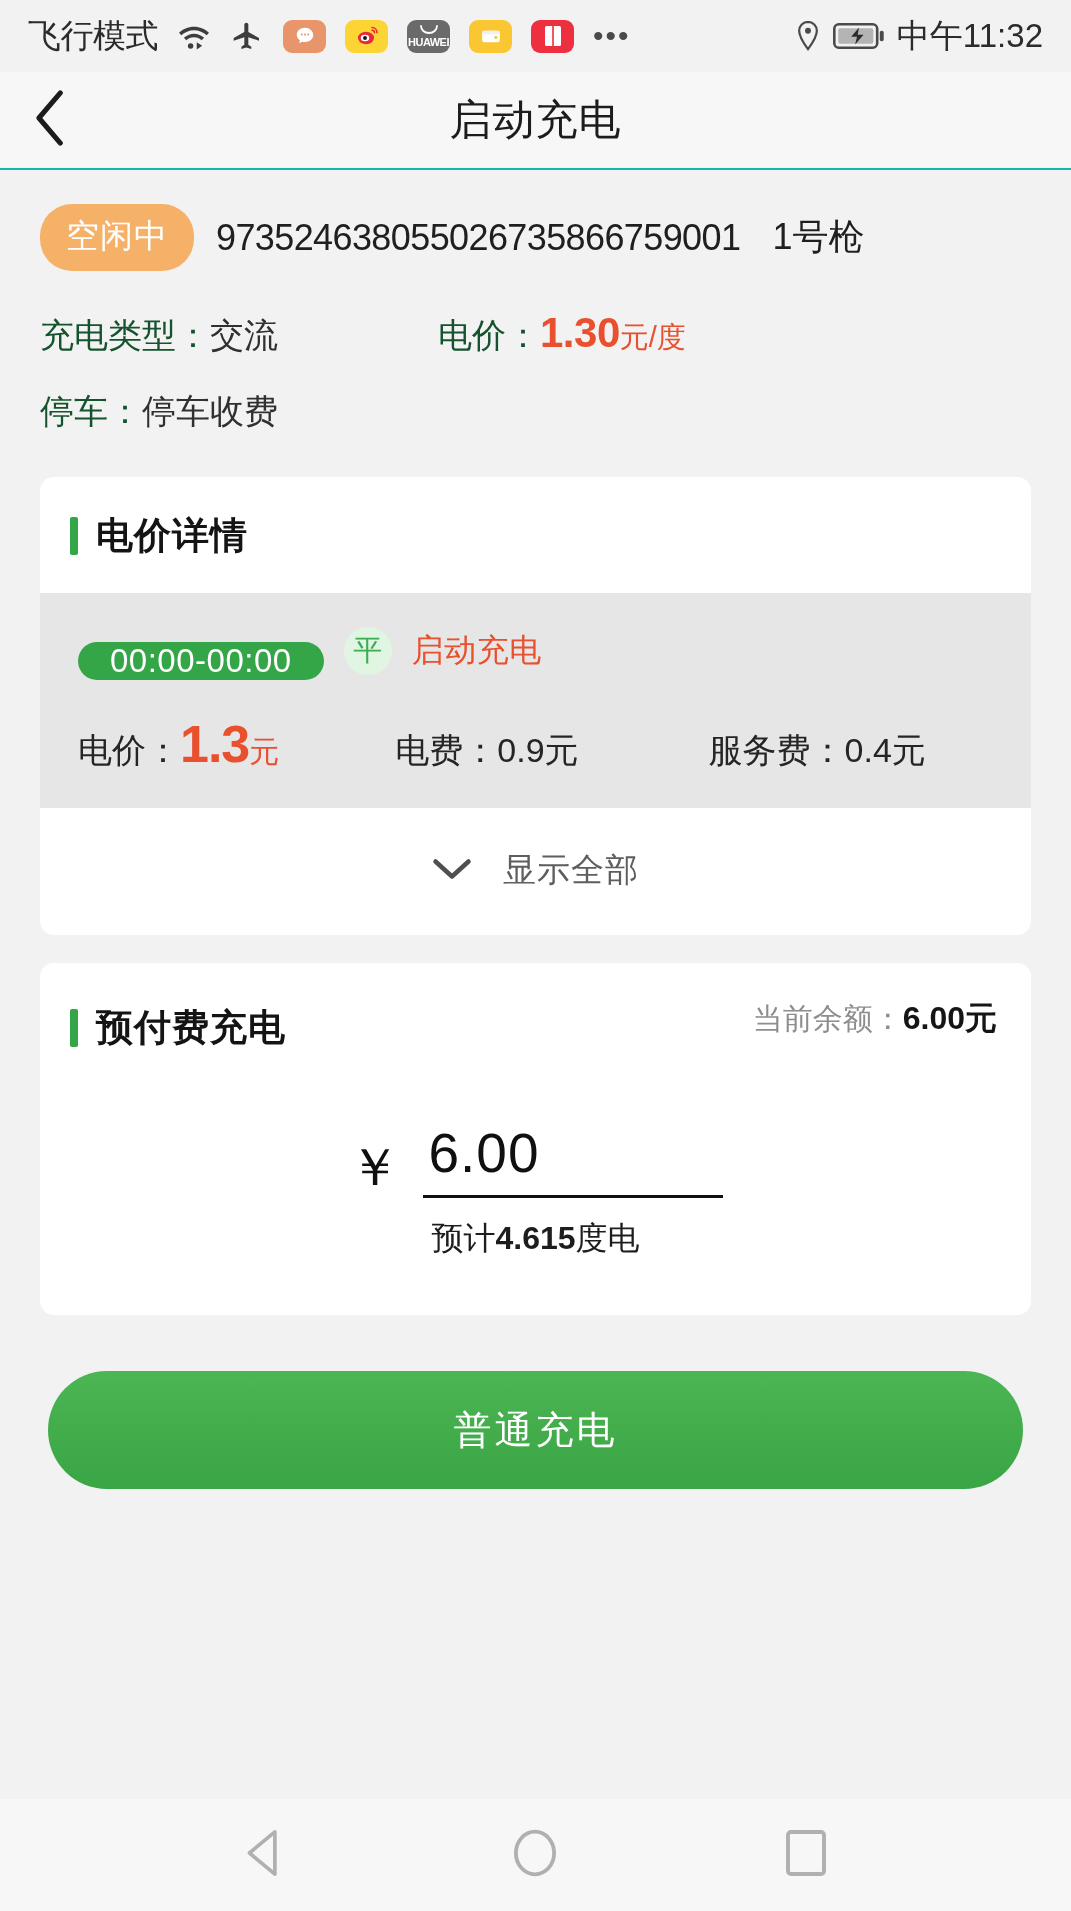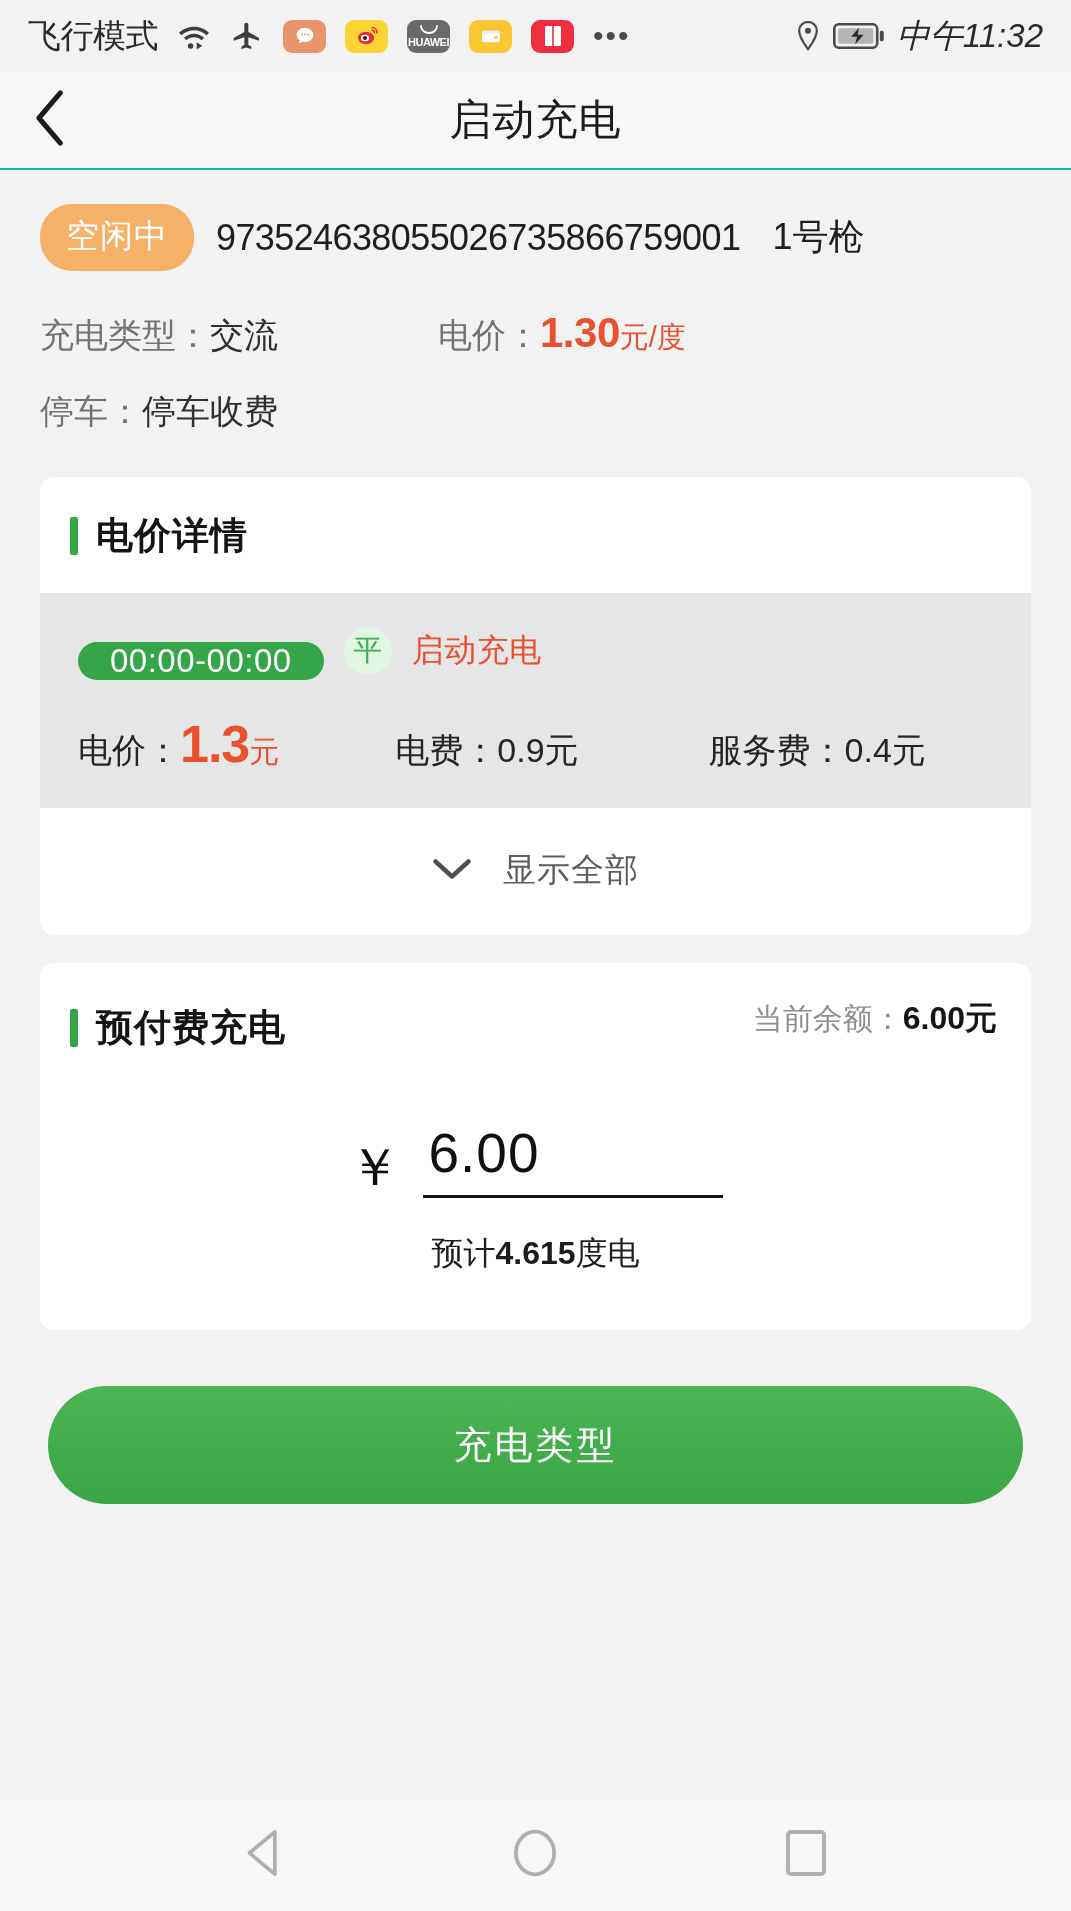--- a/index.html
+++ b/index.html
@@ -50,21 +50,21 @@
   .appicon.huawei { background: #6a6a6a; }
   .appicon.wallet { background: #fac632; }
   .appicon.book { background: #ee2f40; }
   .appicon span {
     font-size: 11px; color: #fff; font-weight: bold; letter-spacing: -0.5px;
   }
   .dots {
     font-size: 30px; color: #4a4a4a; line-height: 0.6; letter-spacing: 2px;
   }
   .sb-right {
-    display: flex; align-items: center; gap: 12px; font-style: italic;
+    display: flex; align-items: center; gap: 12px;
   }
   .sb-time {
     font-size: 33px; color: #2b2b2b; white-space: nowrap;
   }
 
   
   .header {
     height: 98px;
     background: #f7f7f7;
     display: flex;
@@ -119,21 +119,21 @@
     white-space: nowrap;
     margin-left: 10px;
   }
   .dev-row2 {
     display: flex;
     align-items: baseline;
     margin-top: 38px;
   }
   .info-label {
     font-size: 34px;
-    color: #737373;
+    color: #14532d;
     white-space: nowrap;
   }
   .info-val {
     font-size: 34px;
     color: #303030;
     white-space: nowrap;
   }
   .price-group {
     margin-left: 160px;
     display: flex;
@@ -312,21 +312,21 @@
   .amount-input {
     font-size: 55px;
     color: #101010;
     border-bottom: 3px solid #101010;
     min-width: 300px;
     padding: 0 6px 10px 6px;
     letter-spacing: 1px;
     cursor: text;
   }
   .estimate {
-    margin-top: 34px;
+    margin-top: 19px;
     font-size: 32px;
     color: #1d1d1d;
   }
   .estimate b { font-weight: bold; }
 
   
   .primary-btn {
     margin: 56px 48px 0 48px;
     height: 118px;
     border-radius: 60px;
@@ -524,21 +524,21 @@
       <div class="amount-row">
         <span class="yen">￥</span>
         <span class="amount-input">6.00</span>
       </div>
       <div class="estimate">
         <span>预计</span><b>4.615</b><span>度电</span>
       </div>
     </div>
   </div>
 
-  <button class="primary-btn">充电类型</button>
+  <button class="primary-btn">普通充电</button>
 
   <div class="navbar">
     <div class="nav-btn">
       <span>
         <svg width="44" height="48" viewBox="0 0 30 34">
           <path d="M22 2L4 17l18 15z" fill="none" stroke="#b0b0b0" stroke-width="2.6" stroke-linejoin="round"></path>
         </svg>
       </span>
     </div>
     <div class="nav-btn">

